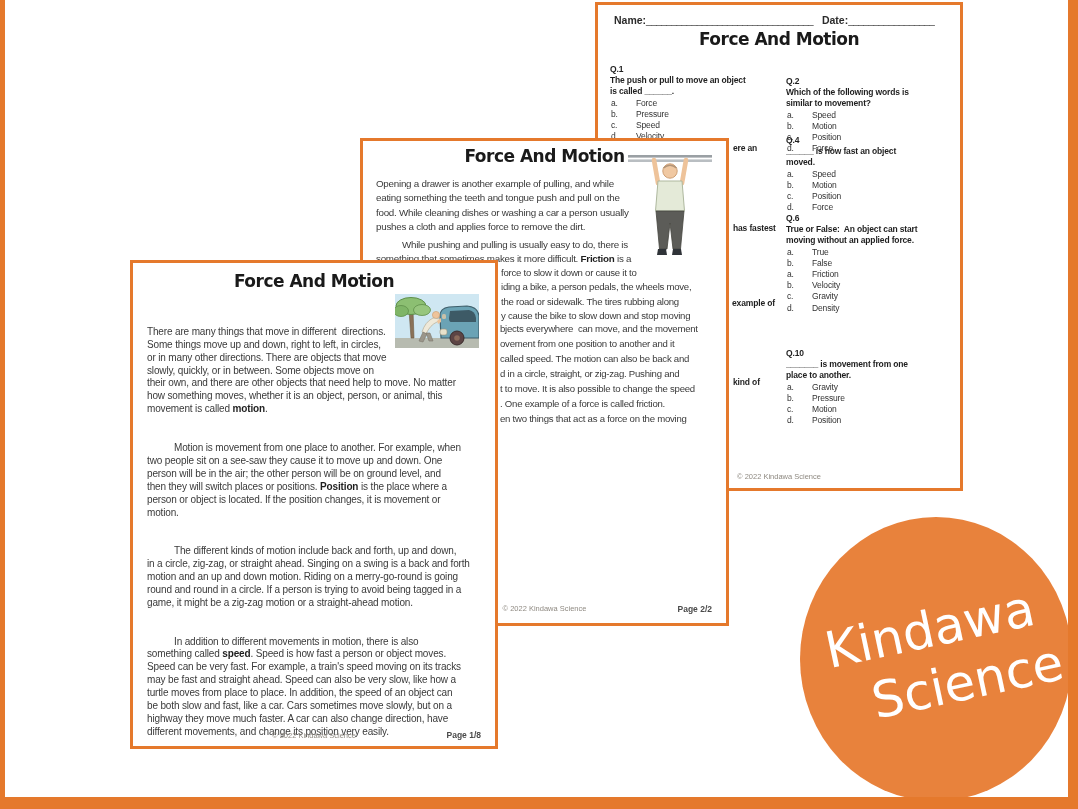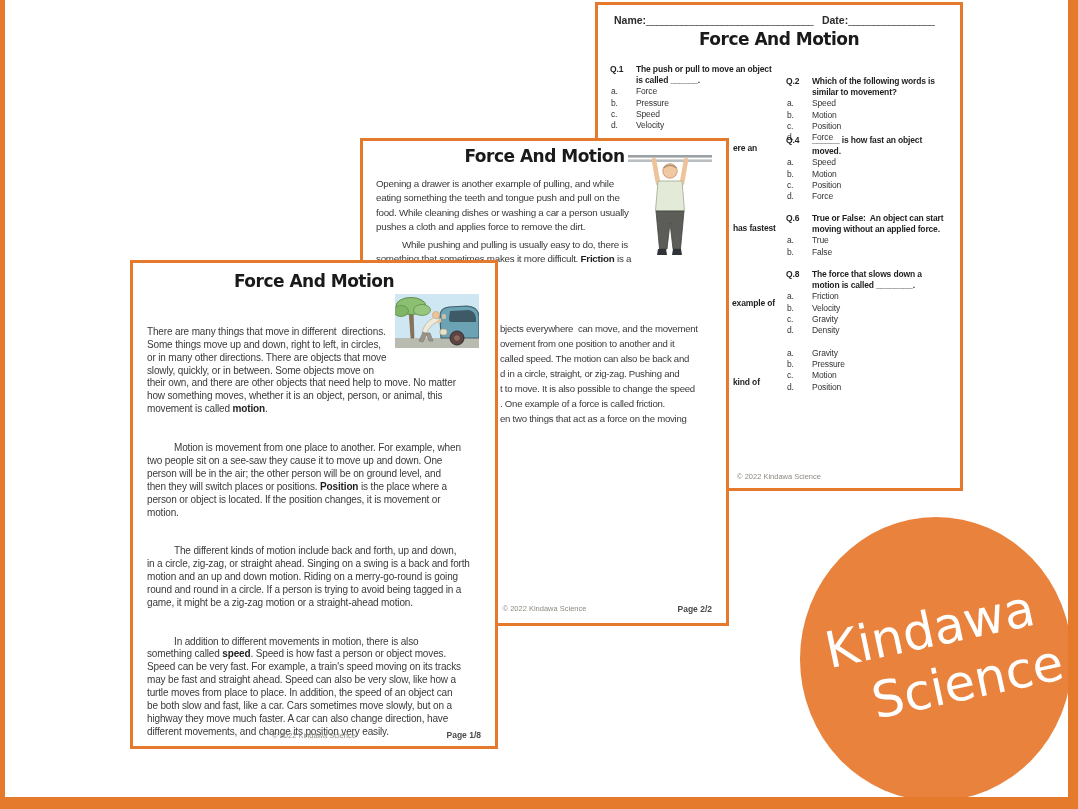--- a/index.html
+++ b/index.html
@@ -35,21 +35,21 @@
 
   .page-title{position:absolute;left:0;right:0;text-align:center;color:#1a1a1a;
               font-family:"DejaVu Sans",sans-serif;font-weight:bold;font-size:17px;letter-spacing:-0.5px;}
 
   
   .ws-meta{position:absolute;top:9px;left:16px;right:14px;font-size:10.5px;color:#2b2b2b;white-space:pre;}
   .ws-meta .lbl{font-weight:bold;}
   .ws-meta .line{font-size:10px;color:#444;letter-spacing:-0.5px;margin-top:48px;}
   .ws-title{top:24px;}
   .q{position:absolute;width:178px;font-size:8.5px;line-height:11.2px;letter-spacing:-0.15px;color:#1f1f1f;}
-  .q-head{display:flex;}
+  .q-head{display:flex;flex-direction:column;}
   .q-num{width:26px;flex:none;font-weight:bold;}
   .q-text{font-weight:bold;white-space:pre;}
   .opt{display:flex;}
   .opt-k{width:26px;flex:none;padding-left:1px;color:#333;}
   .opt-v{color:#333;}
   .q1{left:12px;top:59px;}
   .q2{left:188px;top:59px;margin-top:12px;}
   .q4{left:188px;top:130px;}
   .q6{left:188px;top:208px;}
   .q8{left:188px;top:264px;}
@@ -188,45 +188,45 @@
             <span class="opt-k">a.</span>
             <span class="opt-v">True</span>
           </div>
           <div class="opt">
             <span class="opt-k">b.</span>
             <span class="opt-v">False</span>
           </div>
         </div>
     </div>
     <div class="q q8">
-      <div class="q-head">
-          <span class="q-num">Q.8</span>
-          <span class="q-text">The force that slows down a
-motion is called ________.</span>
-        </div>
       <div>
           <div class="opt">
             <span class="opt-k">a.</span>
             <span class="opt-v">Friction</span>
           </div>
           <div class="opt">
             <span class="opt-k">b.</span>
             <span class="opt-v">Velocity</span>
           </div>
           <div class="opt">
             <span class="opt-k">c.</span>
             <span class="opt-v">Gravity</span>
           </div>
           <div class="opt">
             <span class="opt-k">d.</span>
             <span class="opt-v">Density</span>
           </div>
         </div>
     </div>
     <div class="q q10">
+      <div class="q-head">
+          <span class="q-num">Q.10</span>
+          <span class="q-text">_______ is movement from one
+place to another.</span>
+        </div>
       <div>
           <div class="opt">
             <span class="opt-k">a.</span>
             <span class="opt-v">Gravity</span>
           </div>
           <div class="opt">
             <span class="opt-k">b.</span>
             <span class="opt-v">Pressure</span>
           </div>
           <div class="opt">
@@ -263,20 +263,24 @@
       <path d="M30 104 l8 0 l1 6 l-10 0 z" fill="#2f3338"></path>
       <path d="M45 104 l8 0 l1 6 l-10 0 z" fill="#2f3338"></path>
     </svg>
 
     <div class="passage mp-body mp-p1">Opening a drawer is another example of pulling, and while
 eating something the teeth and tongue push and pull on the
 food. While cleaning dishes or washing a car a person usually
 pushes a cloth and applies force to remove the dirt.</div>
     <div class="passage mp-body mp-p2">While pushing and pulling is usually easy to do, there is
 something that sometimes makes it more difficult. <b>Friction</b> is a</div>
+    <div class="mp-frag mp-frag1">force to slow it down or cause it to
+iding a bike, a person pedals, the wheels move,
+the road or sidewalk. The tires rubbing along
+y cause the bike to slow down and stop moving</div>
     <div class="mp-frag mp-frag2">bjects everywhere  can move, and the movement
 ovement from one position to another and it
 called speed. The motion can also be back and
 d in a circle, straight, or zig-zag. Pushing and
 t to move. It is also possible to change the speed
 . One example of a force is called friction.
 en two things that act as a force on the moving</div>
 
     <div class="pg-footer mp-footer">© 2022 Kindawa Science</div>
     <div class="page-num mp-num">Page 2/2</div>

